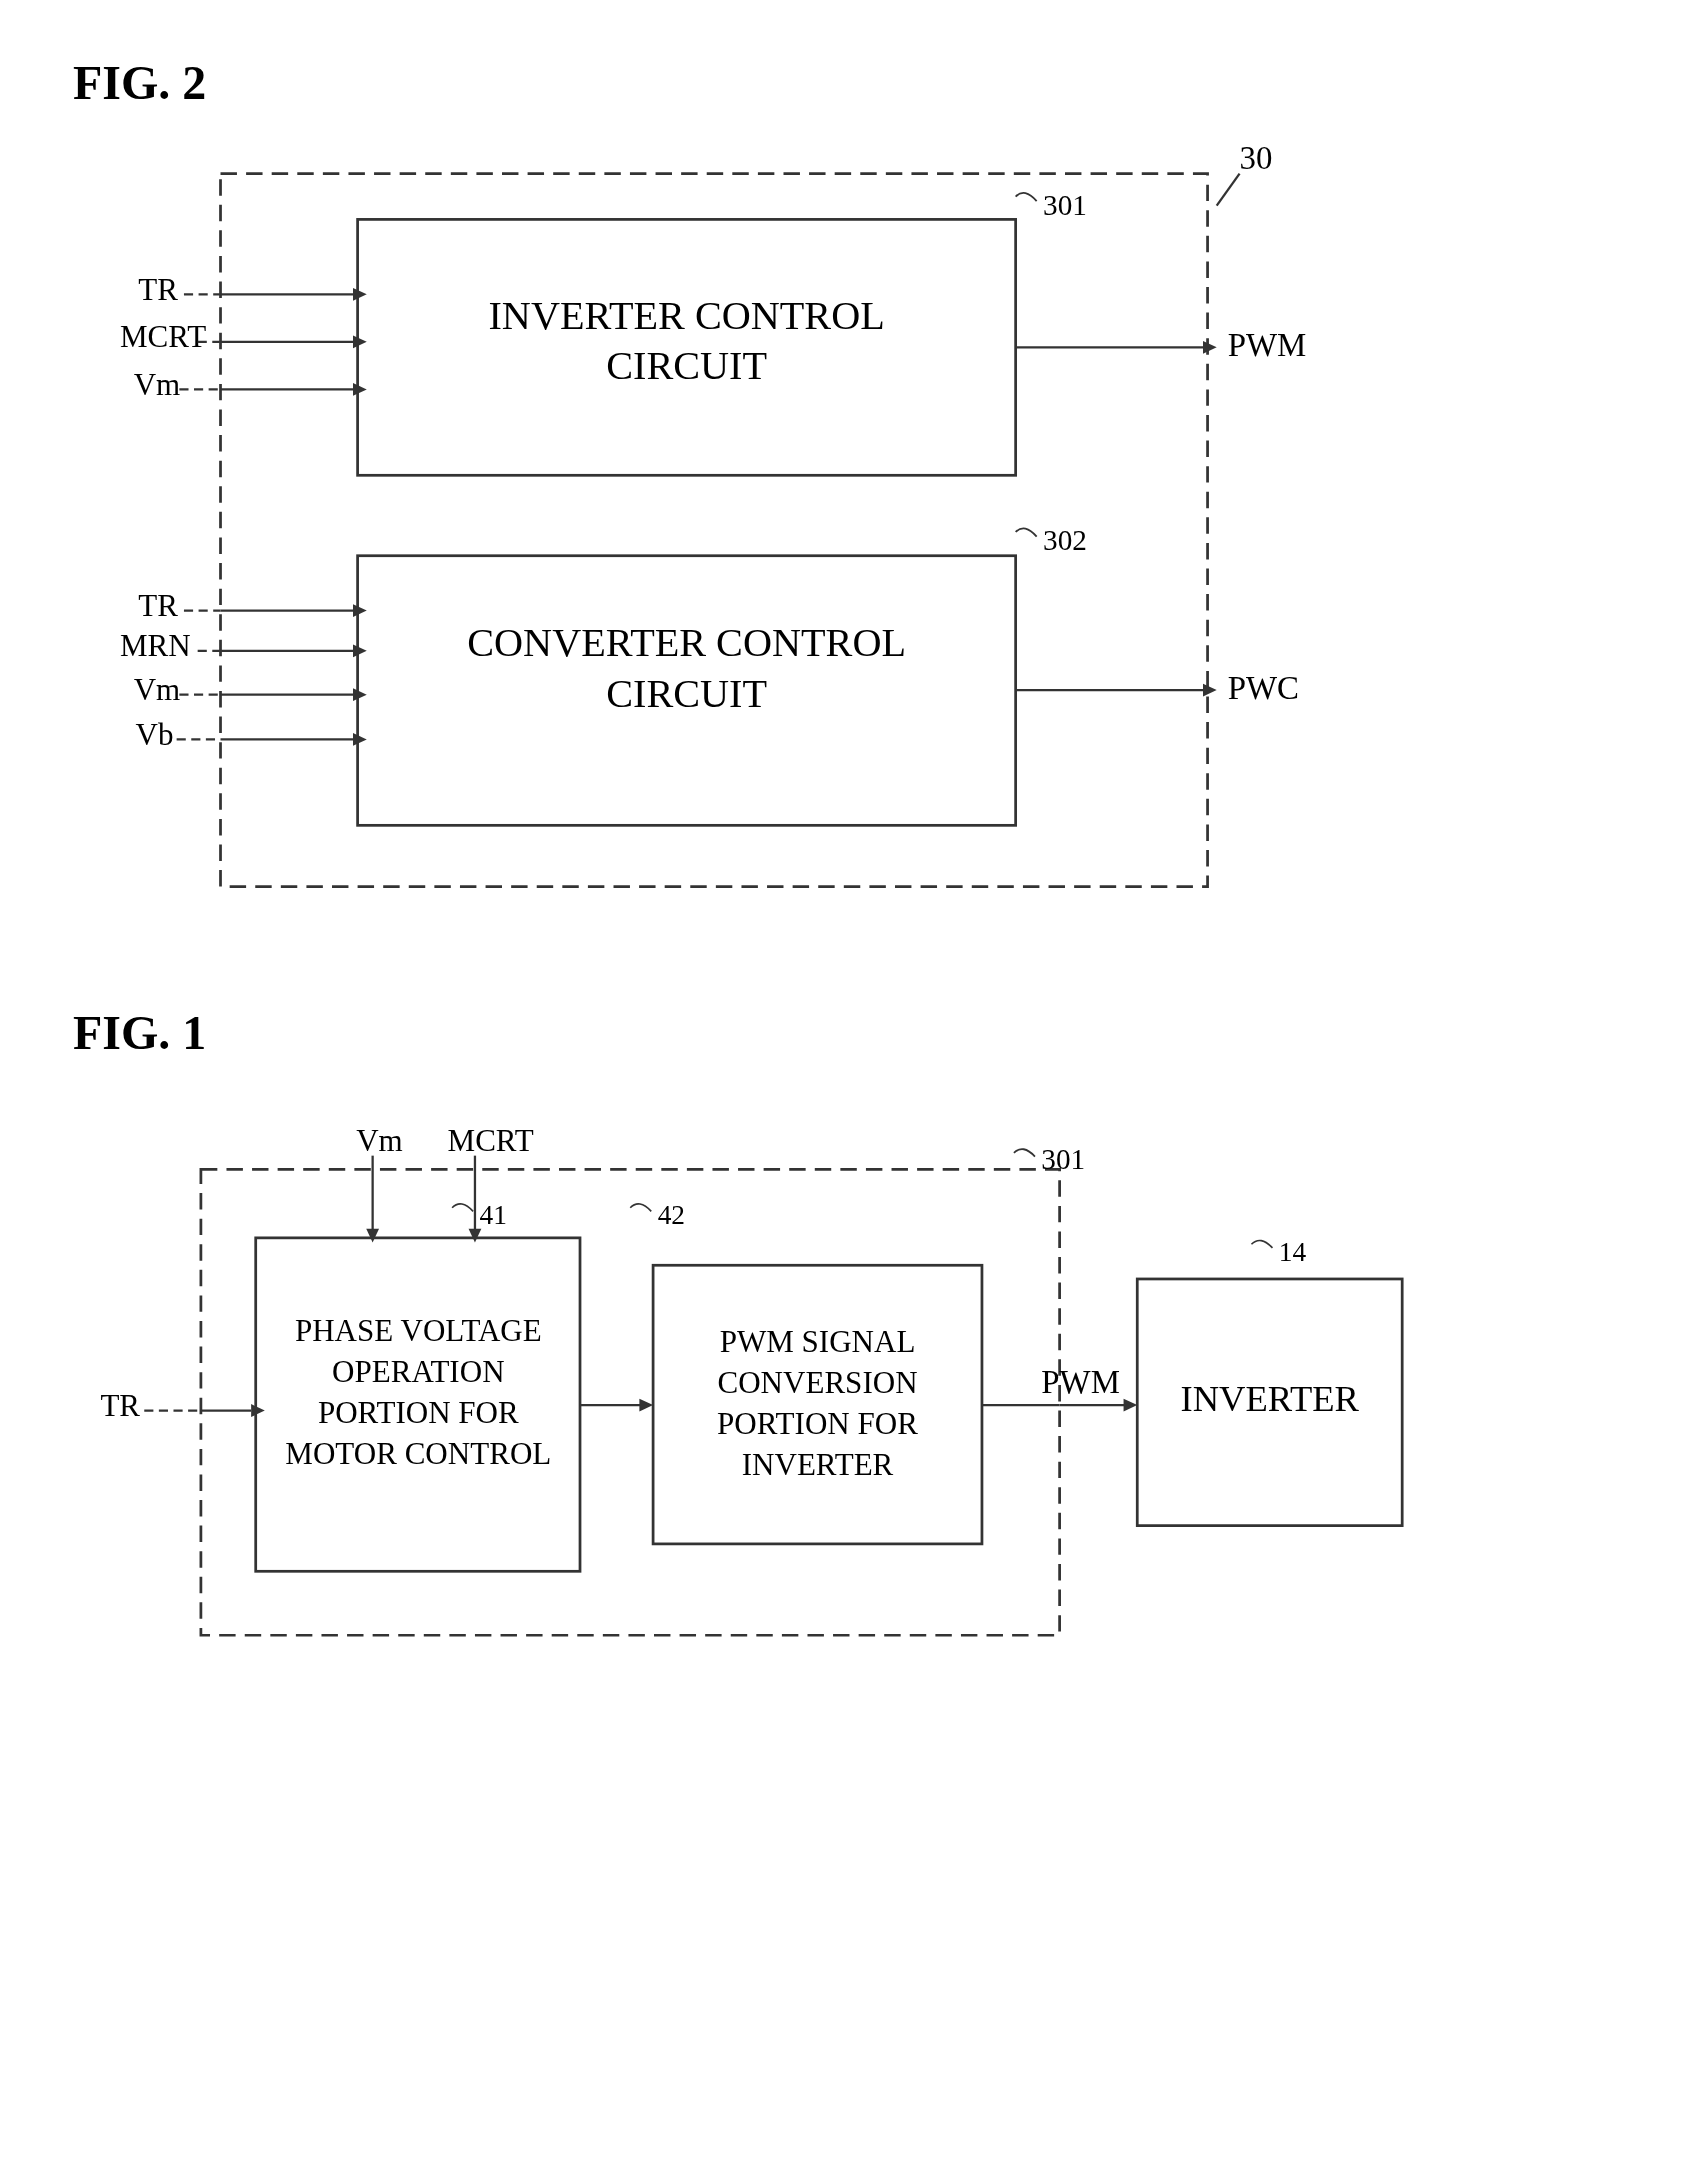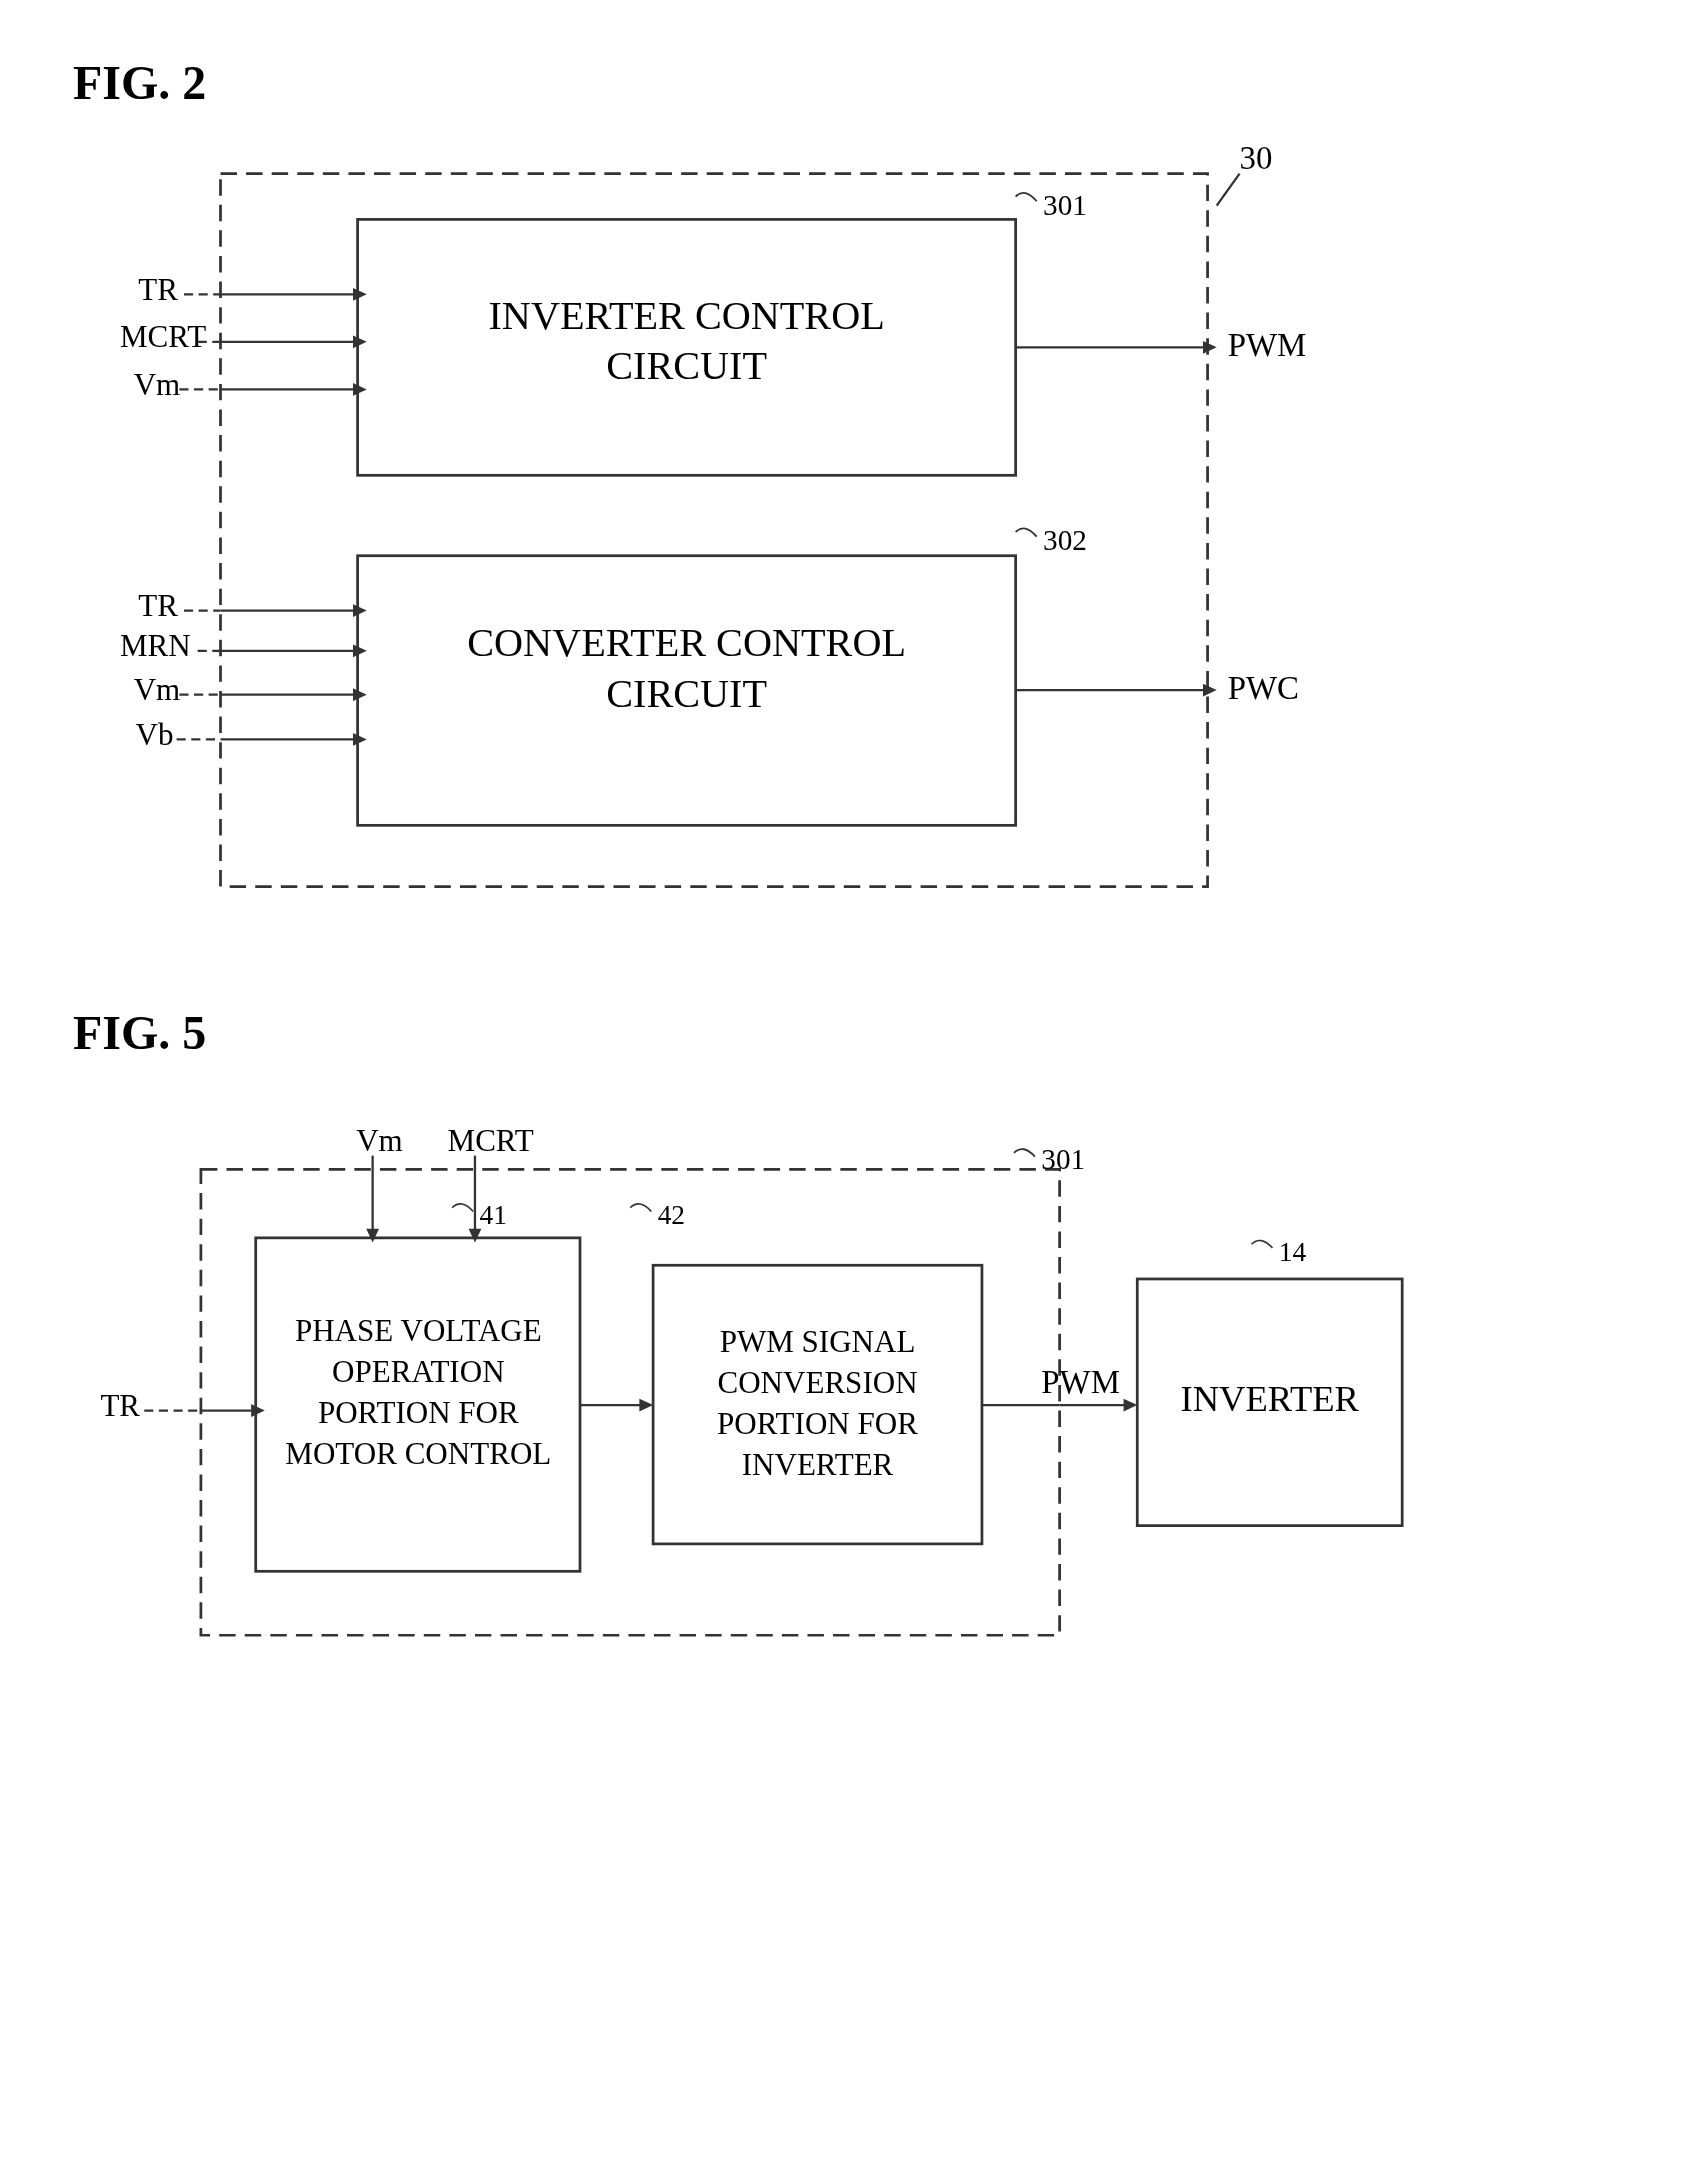--- a/index.html
+++ b/index.html
@@ -122,21 +122,21 @@
       <line x1="132" y1="669" x2="180" y2="669" stroke="#333" stroke-width="2.5" stroke-dasharray="10,6"></line>
       <line x1="180" y1="669" x2="325" y2="669" stroke="#333" stroke-width="2.5"></line>
       <polygon points="325,662 340,669 325,676" fill="#333"></polygon>
 
       <line x1="1050" y1="615" x2="1260" y2="615" stroke="#333" stroke-width="2.5"></line>
       <polygon points="1255,608 1270,615 1255,622" fill="#333"></polygon>
       <text x="1282" y="625" font-family="Times New Roman" font-size="36">PWC</text>
     </svg>
   </div>
 
-  <div class="fig3-label">FIG. 5</div>
+  <div class="fig3-label">FIG. 1</div>
 
   <div class="fig3-container">
     <svg width="1553" height="640" viewBox="0 0 1700 700">
 
       <rect x="140" y="80" width="940" height="510" fill="none" stroke="#333" stroke-width="3" stroke-dasharray="18,10"></rect>
 
       <text x="1060" y="80" font-family="Times New Roman" font-size="32">301</text>
       <path d="M1053 66 Q1040 52 1030 62" fill="none" stroke="#333" stroke-width="2"></path>
 
       <text x="310" y="60" font-family="Times New Roman" font-size="34">Vm</text>

